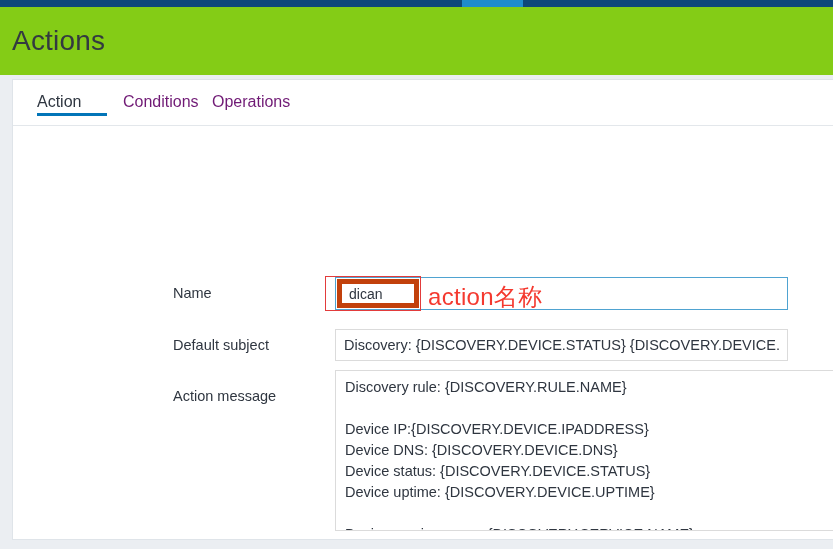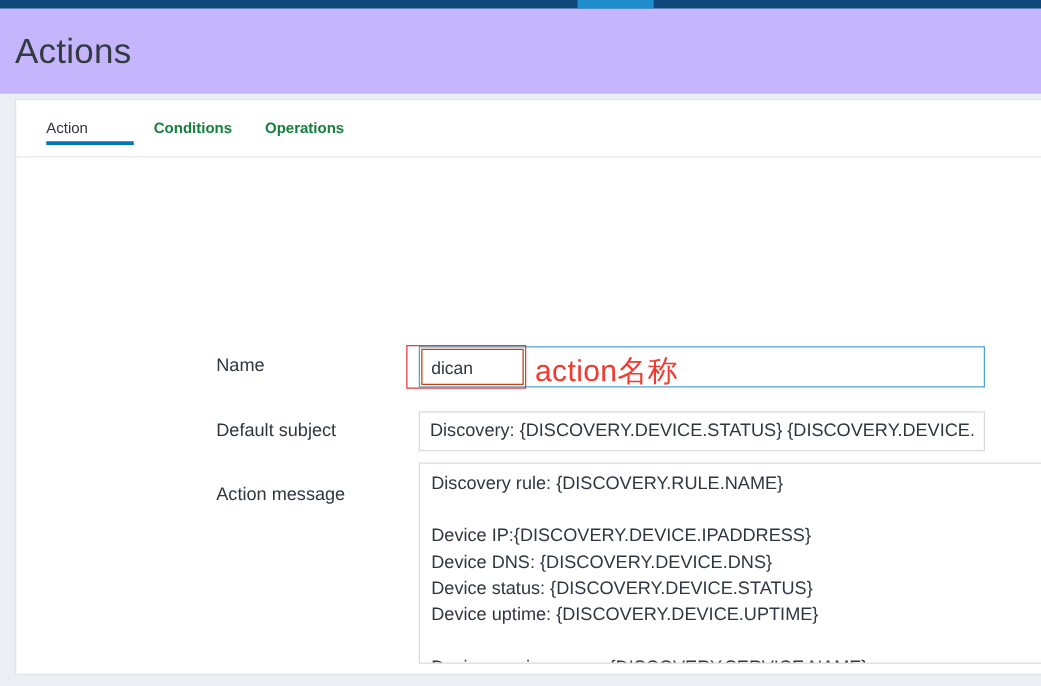--- a/index.html
+++ b/index.html
@@ -30,21 +30,21 @@
     height: 7px;
     background: #1f8ccc;
   }
 
   
   #page-header {
     position: absolute;
     left: 0; top: 7px;
     width: 833px;
     height: 68px;
-    background: #c4b5fd;
+    background: #84cc16;
     box-sizing: border-box;
   }
   #page-title {
     position: absolute;
     left: 12px; top: 18px;
     font-size: 28px;
     color: #333a40;
     font-weight: normal;
     letter-spacing: 0.2px;
   }
@@ -66,26 +66,26 @@
     position: absolute;
     left: 0; top: 0;
     width: 100%;
     height: 46px;
     border-bottom: 1px solid #e3e7eb;
     box-sizing: border-box;
   }
   .tab {
     position: absolute;
     top: 12px;
-    font-size: 12px;
+    font-size: 16px;
     line-height: 20px;
     cursor: pointer;
     white-space: nowrap;
   }
-  .tab.inactive { color: #15803d; font-weight: bold; }
+  .tab.inactive { color: #701a75; }
   .tab.active { color: #2f3640; }
   .tab-underline {
     position: absolute;
     left: 0;
     top: 33px;
     height: 3px;
     background: #0275b8;
   }
 
   
@@ -113,21 +113,21 @@
     border: 1px solid #4fa3d1;
     box-sizing: border-box;
     background: #ffffff;
   }
   #name-input {
     position: absolute;
     left: 324px;
     top: 153px;
     width: 82px;
     height: 29px;
-    border: 1px solid #c2410c;
+    border: 5px solid #c2410c;
     box-sizing: border-box;
     font-family: "Liberation Sans", sans-serif;
     font-size: 14px;
     color: #2f3640;
     padding: 0 7px;
     outline: none;
     background: #ffffff;
   }
   #name-redbox {
     position: absolute;

